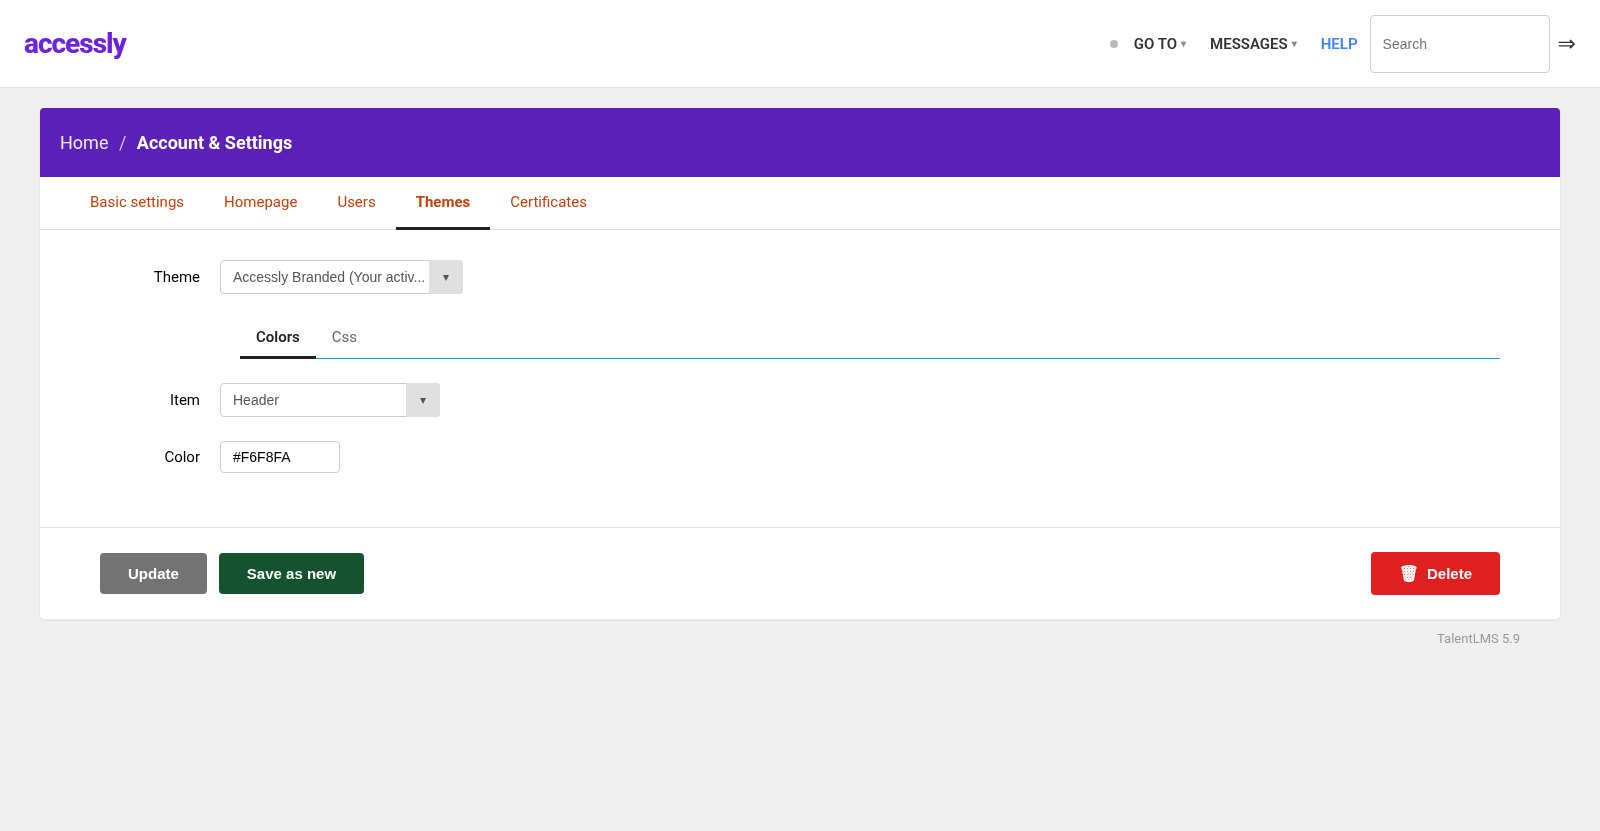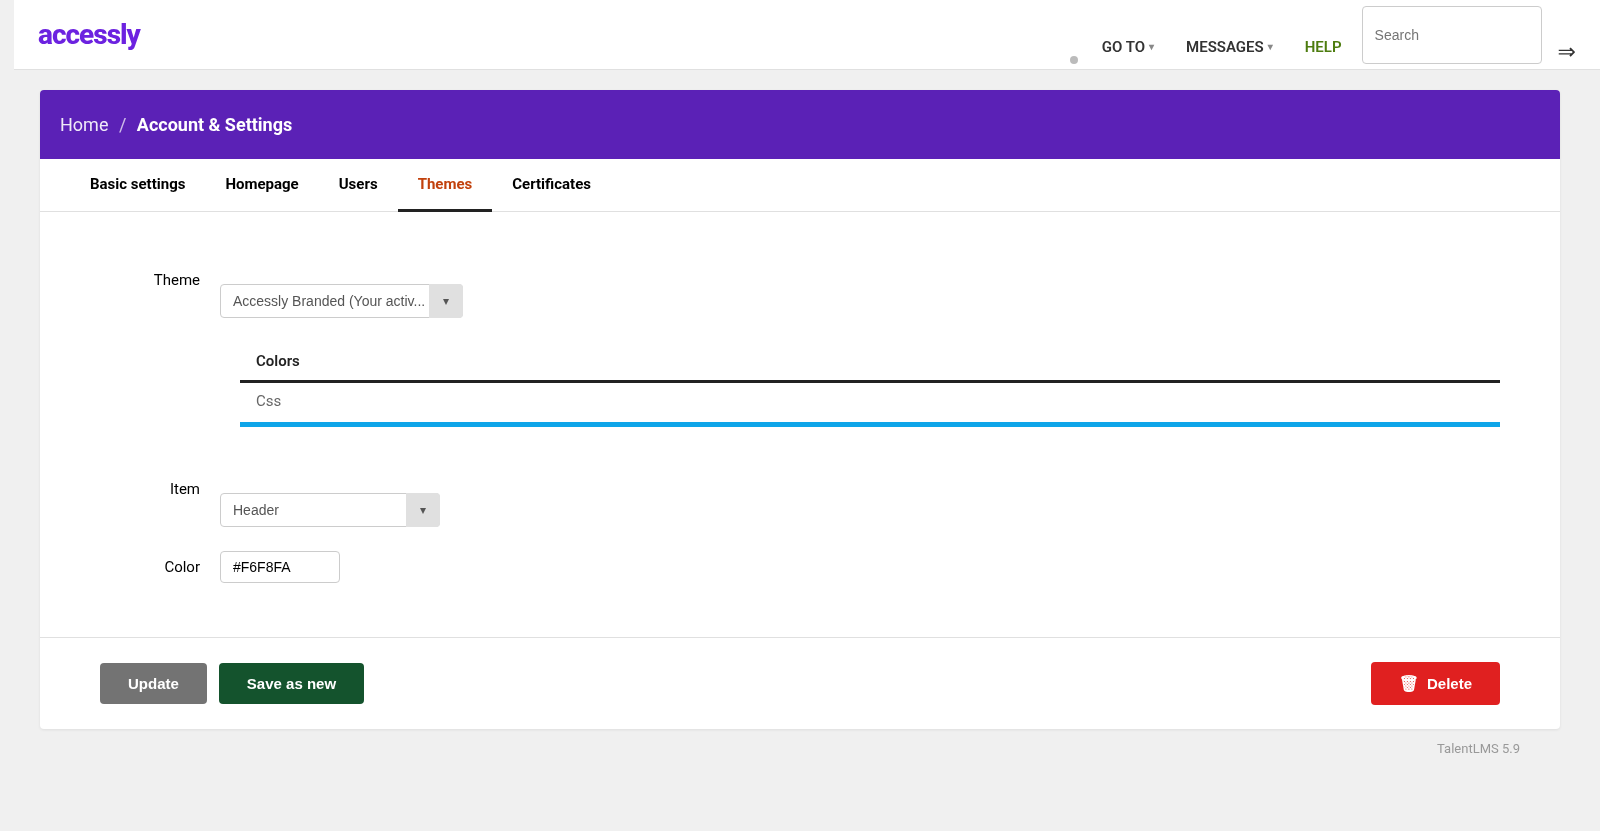--- a/index.html
+++ b/index.html
@@ -8,36 +8,35 @@
       background: #f0f0f0;
       min-height: 831px;
       color: #333;
     }
 
     
     .navbar {
       display: flex;
       align-items: center;
       background: #fff;
-      height: 70px;
+      height: 88px;
       padding: 0 24px;
       border-bottom: 1px solid #e0e0e0;
-      margin-left: 14px;
     }
     .navbar-logo {
       font-size: 28px;
       font-weight: 800;
       color: #6c22e0;
       letter-spacing: -1px;
       flex: 1;
     }
     .navbar-right {
       display: flex;
-      align-items: flex-end;
-      gap: 8px;
+      align-items: center;
+      gap: 0;
     }
     .nav-dot {
       width: 8px;
       height: 8px;
       background: #bbb;
       border-radius: 50%;
       margin-right: 4px;
     }
     .nav-link {
       display: flex;
@@ -51,21 +50,21 @@
       text-decoration: none;
     }
     .nav-link .chevron {
       font-size: 10px;
       color: #888;
     }
     .nav-help {
       padding: 8px 12px;
       font-size: 15px;
       font-weight: 600;
-      color: #4d7c0f;
+      color: #3b82f6;
       cursor: pointer;
     }
     .search-box {
       border: 1px solid #ccc;
       border-radius: 4px;
       padding: 20px 12px;
       font-size: 14px;
       width: 180px;
       color: #a16207;
       outline: none;
@@ -113,25 +112,24 @@
 
     
     .tabs {
       display: flex;
       border-bottom: 1px solid #e0e0e0;
       padding: 0 30px;
     }
     .tab {
       padding: 16px 20px;
       font-size: 15px;
-      color: #000000;
+      color: #c2410c;
       cursor: pointer;
       border-bottom: 3px solid transparent;
       margin-bottom: -1px;
-      font-weight: bold;
     }
     .tab.active {
       color: #c2410c;
       font-weight: 700;
       border-bottom: 3px solid #222;
     }
 
     
     .content {
       padding: 30px 60px 30px;
@@ -149,21 +147,20 @@
       color: #000000;
       text-align: right;
       padding-right: 20px;
       flex-shrink: 0;
     }
 
     
     .select-wrapper {
       position: relative;
       display: inline-block;
-      margin-top: 42px;
     }
     .select-field {
       appearance: none;
       background: #fff;
       border: 1px solid #ccc;
       border-radius: 4px;
       padding: 8px 36px 8px 12px;
       font-size: 14px;
       color: #555;
       cursor: pointer;
@@ -184,22 +181,21 @@
       pointer-events: none;
       font-size: 12px;
       color: #555;
     }
 
     
     .sub-tabs {
       display: flex;
       margin-left: 140px;
       margin-bottom: 24px;
-      border-bottom: 5px solid #0ea5e9;
-      flex-direction: column;
+      border-bottom: 1px solid #0ea5e9;
     }
     .sub-tab {
       padding: 10px 16px;
       font-size: 15px;
       color: #666;
       cursor: pointer;
       border-bottom: 3px solid transparent;
       margin-bottom: -1px;
     }
     .sub-tab.active {

